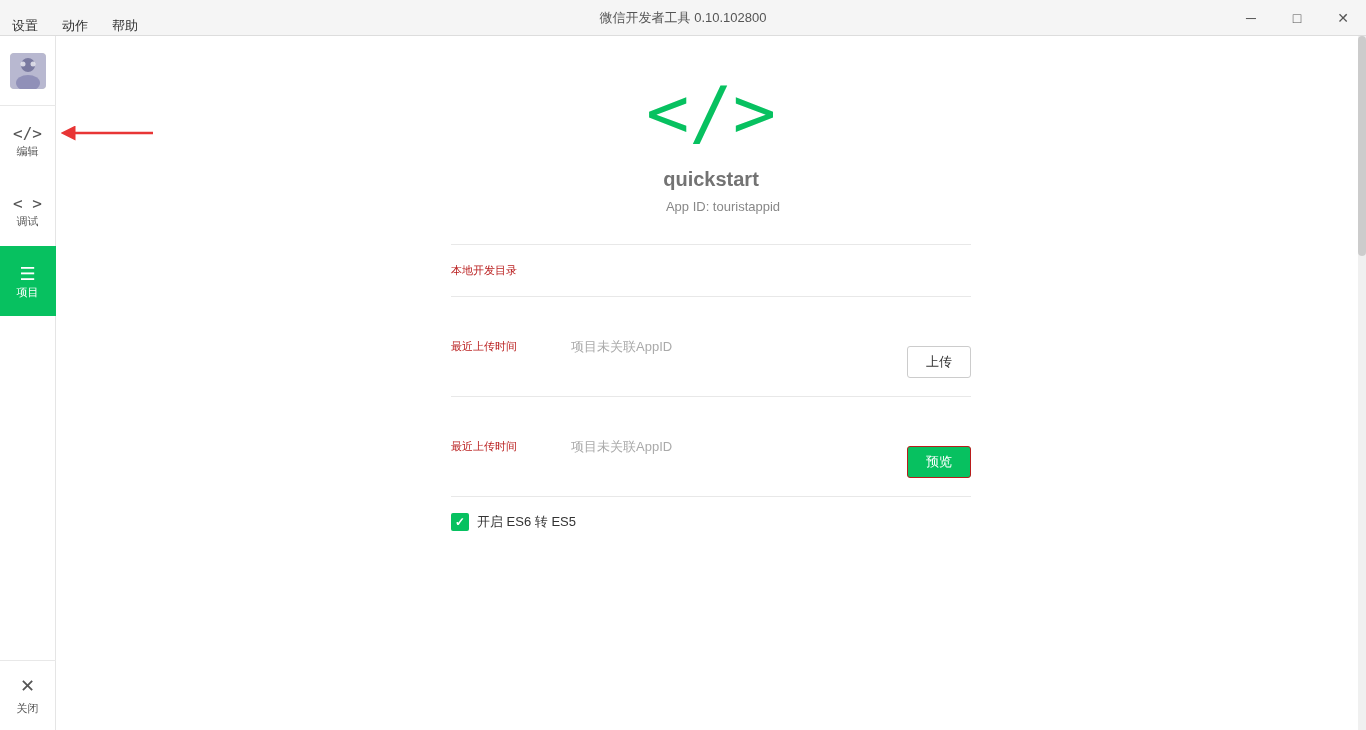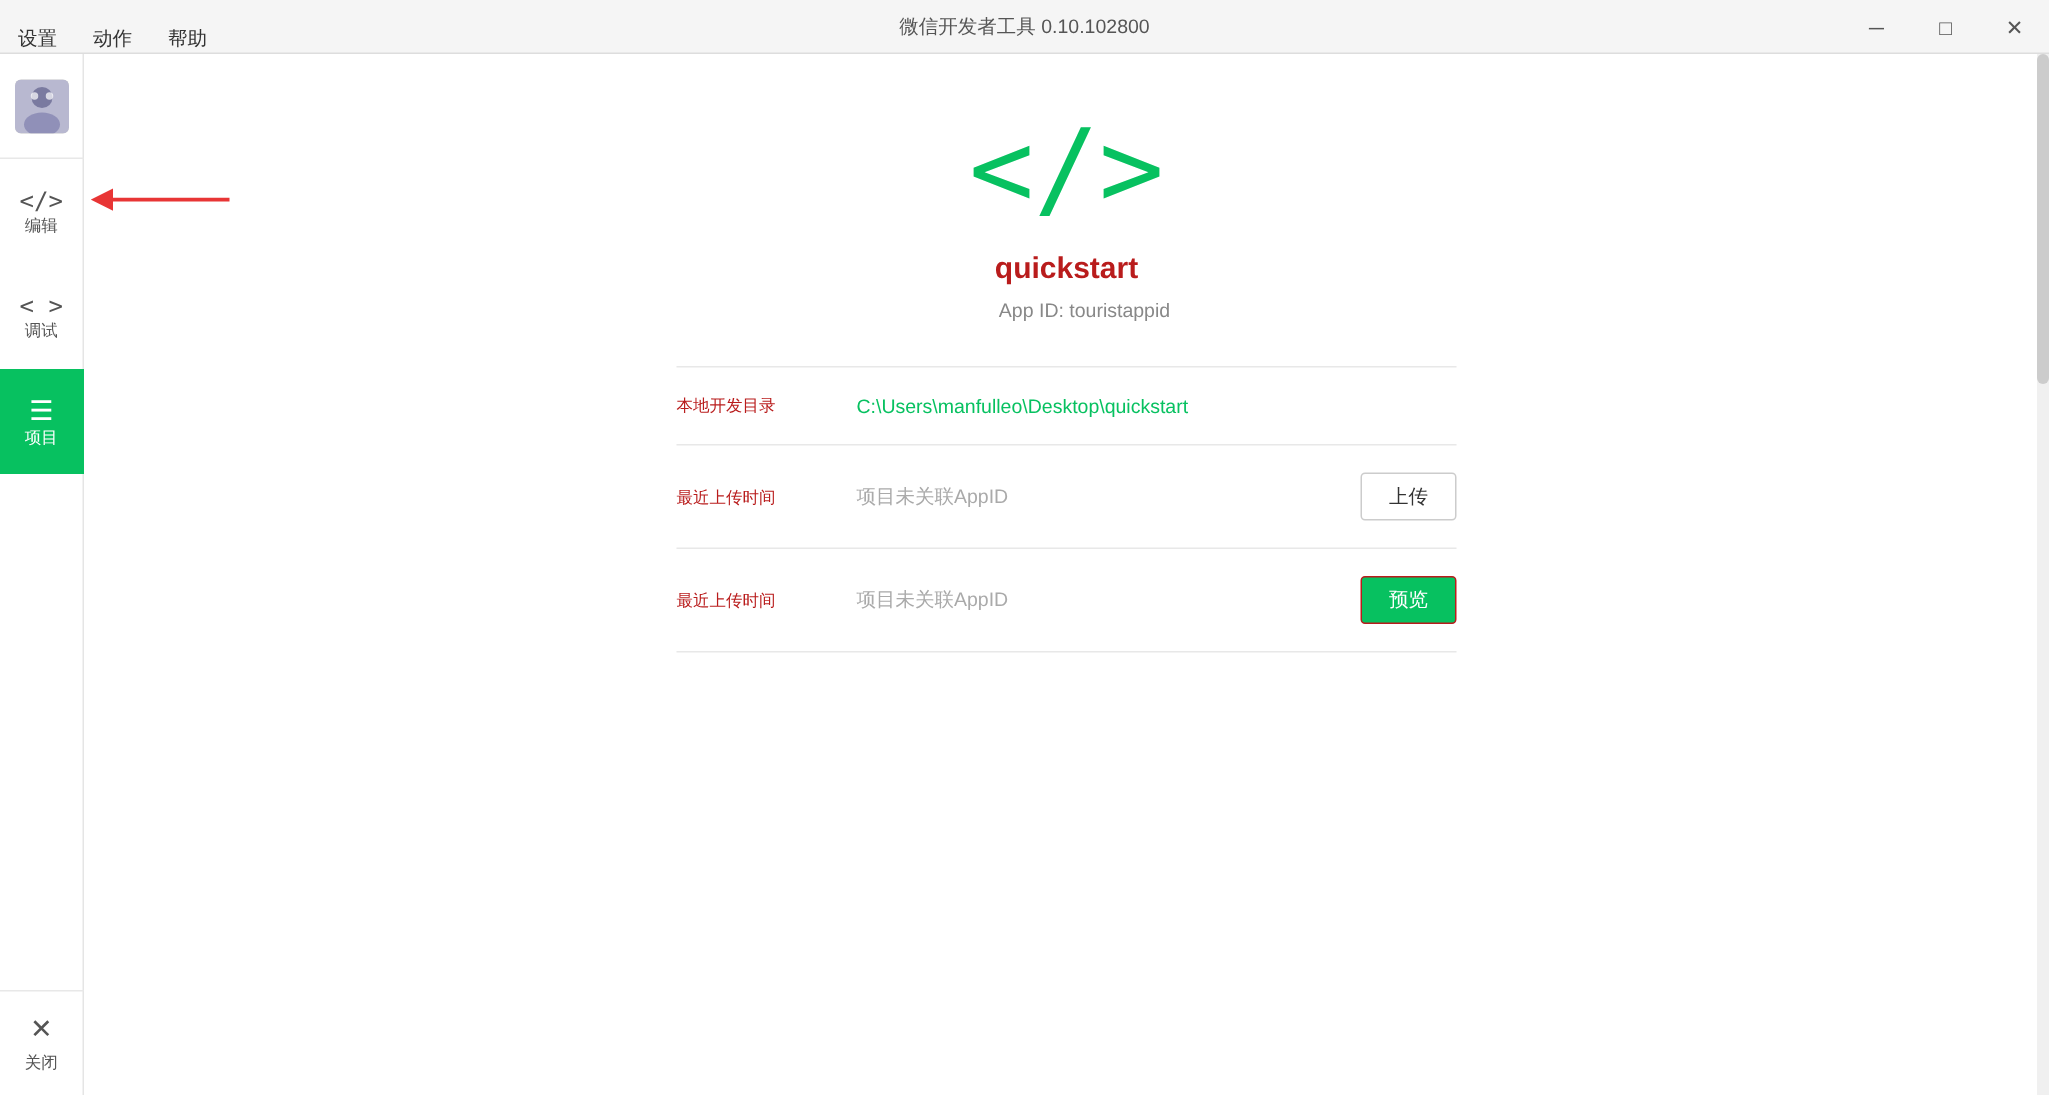--- a/index.html
+++ b/index.html
@@ -168,21 +168,21 @@
     .code-icon {
       color: #07c160;
       font-size: 72px;
       line-height: 1;
       margin-bottom: 20px;
       font-weight: 300;
     }
     .project-name {
       font-size: 20px;
       font-weight: bold;
-      color: #b91c1c;
+      color: #737373;
       margin-bottom: 8px;
     }
     .project-appid {
       font-size: 13px;
       color: #888;
       margin-left: 24px;
     }
 
     .info-table {
       width: 520px;
@@ -212,20 +212,21 @@
       color: #555;
     }
     .info-value.path {
       color: #07c160;
     }
     .info-value.gray {
       color: #aaa;
     }
     .info-action {
       flex-shrink: 0;
+      margin-top: 31px;
     }
     .btn-upload {
       padding: 6px 18px;
       background: #fff;
       border: 1px solid #ccc;
       border-radius: 3px;
       font-size: 13px;
       color: #333;
       cursor: pointer;
     }
@@ -347,21 +348,20 @@
         <div class="project-name">quickstart</div>
         <div class="project-appid">App ID: touristappid</div>
       </div>
 
       <div class="info-table">
 
         <div class="info-divider"></div>
 
         <div class="info-row">
           <div class="info-label">本地开发目录</div>
-          <div class="info-value path">C:\Users\manfulleo\Desktop\quickstart</div>
         </div>
 
         <div class="info-divider"></div>
 
         <div class="info-row">
           <div class="info-label">最近上传时间</div>
           <div class="info-value gray">项目未关联AppID</div>
           <div class="info-action">
             <button class="btn-upload">上传</button>
           </div>
@@ -375,20 +375,24 @@
           <div class="info-action">
             <button class="btn-preview">预览</button>
           </div>
         </div>
 
         <div class="info-divider"></div>
 
       </div>
 
       <div class="checkbox-section">
+        <div class="checkbox-row">
+          <div class="checkbox-icon"></div>
+          <span>开启 ES6 转 ES5</span>
+        </div>
       </div>
 
     </div>
 
     <div style="position:absolute; right:0; top:36px; width:8px; height:694px; background:#f0f0f0;">
       <div style="position:absolute; top:0; left:0; width:8px; height:220px; background:#ccc; border-radius:4px;"></div>
     </div>
 
   </div>
 

